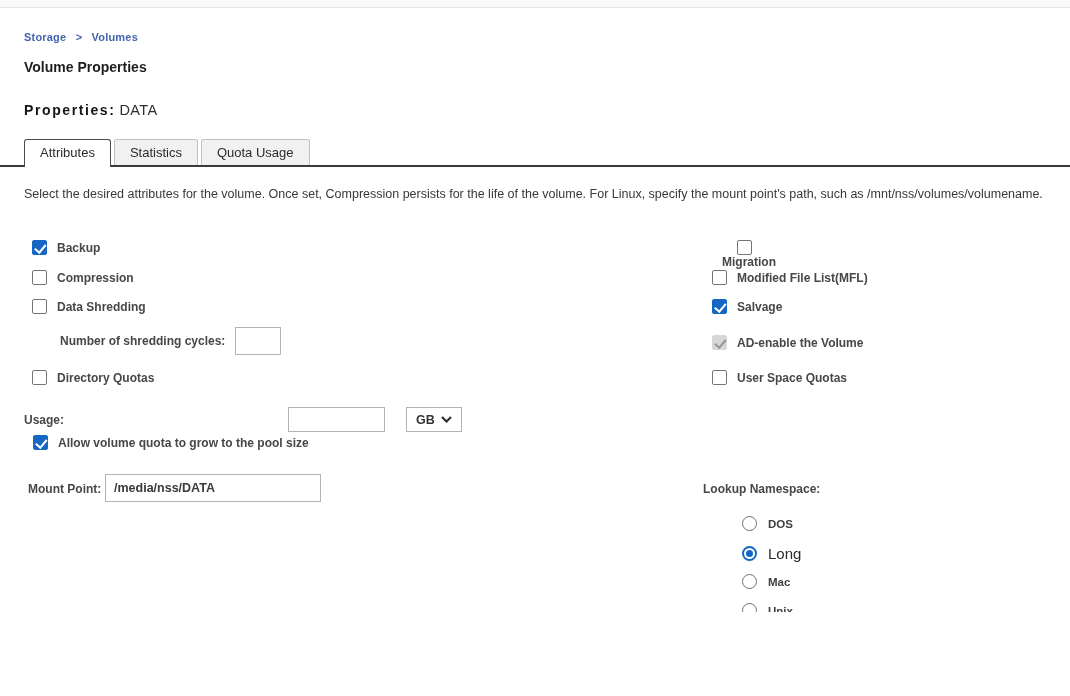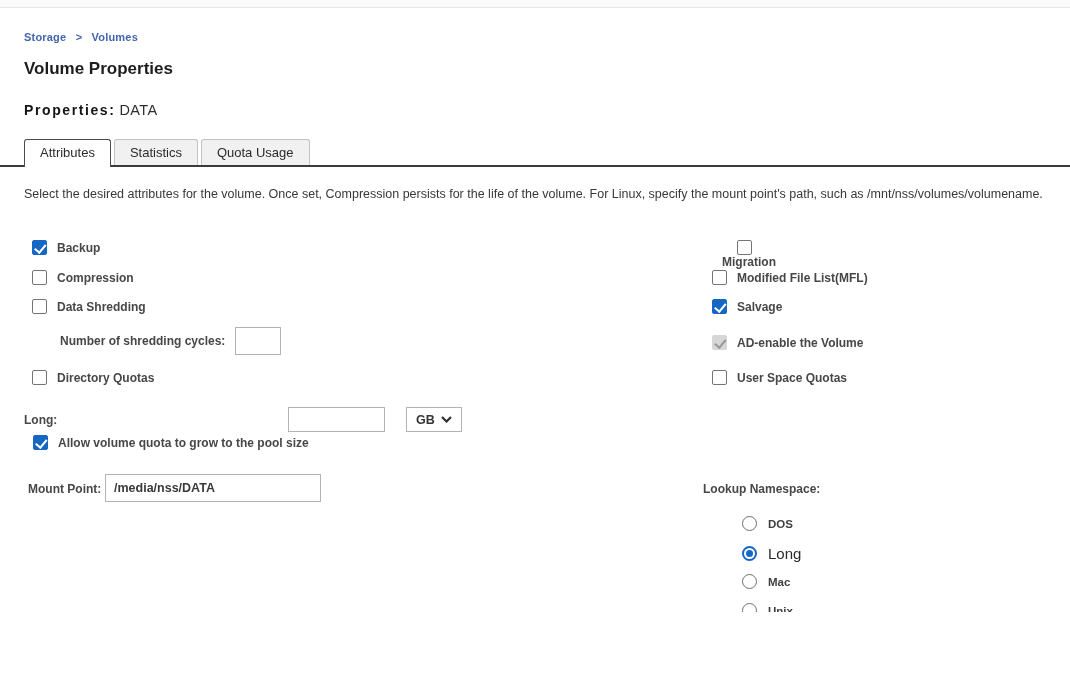--- a/index.html
+++ b/index.html
@@ -8,21 +8,21 @@
   .page { position:relative; width:1070px; height:612px; background:#fff; overflow:hidden; }
 
   .topstrip { position:absolute; left:0; top:0; width:1070px; height:8px;
               background:#fafafa; border-bottom:1px solid #e6e6e6; }
 
   .breadcrumb { position:absolute; left:24px; top:31px; font-size:11px; font-weight:bold;
                 color:#4464af; letter-spacing:.2px; }
   .breadcrumb .crumb { color:#4464af; text-decoration:none; cursor:pointer; }
   .breadcrumb .sep { margin:0 6px; color:#4464af; }
 
-  .title { position:absolute; left:24px; top:59px; font-size:17px; font-weight:bold; color:#1d1d1d; }
+  .title { position:absolute; left:24px; top:59px; font-size:14px; font-weight:bold; color:#1d1d1d; }
 
   .propline { position:absolute; left:24px; top:102px; font-size:14px; }
   .propline .plabel { font-weight:bold; letter-spacing:1.6px; color:#151515; }
   .propline .pvalue { font-size:14.5px; color:#2e2e2e; letter-spacing:.4px; }
 
   .tabs { position:absolute; left:24px; top:139px; display:flex; gap:3px; z-index:3; }
   .tab { height:26px; line-height:25px; padding:0 15px; font-size:13px; color:#2b2b2b;
          background:#f1f1f1; border:1px solid #c2c2c2; border-bottom:none;
          border-radius:3px 3px 0 0; cursor:pointer; }
   .tab.active { background:#fff; border:1px solid #4b4b4b; border-bottom:none; height:28px; z-index:4; }
@@ -129,21 +129,21 @@
   </div>
   <div class="row" style="left:712px; top:335px;">
     <span class="cb checked disabled" aria-checked="true" aria-disabled="true"></span>
     <span class="cblabel">AD-enable the Volume</span>
   </div>
   <div class="row" style="left:712px; top:370px;">
     <span class="cb" aria-checked="false"></span>
     <span class="cblabel">User Space Quotas</span>
   </div>
 
-  <div class="flabel" style="left:24px; top:413px;">Long:</div>
+  <div class="flabel" style="left:24px; top:413px;">Usage:</div>
   <input class="tinput" style="left: 288px; top: 407px; width: 97px; height: 25px;" value="">
   <div class="selectbox" style="left:406px; top:407px; width:56px; height:25px;">
     <span>GB</span>
     <svg width="11" height="7" viewBox="0 0 11 7">
       <polyline points="1,1 5.5,5.5 10,1" fill="none" stroke="#2f2f2f" stroke-width="2.2"></polyline>
     </svg>
   </div>
   <div class="row" style="left:33px; top:435px;">
     <span class="cb checked" aria-checked="true"></span>
     <span class="cblabel">Allow volume quota to grow to the pool size</span>

